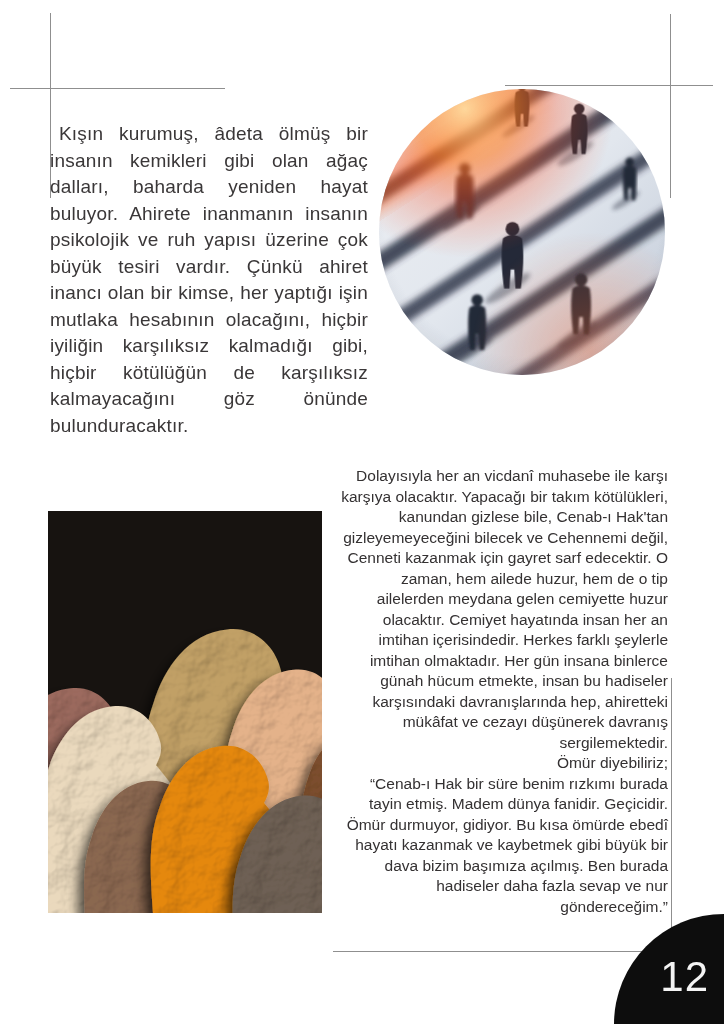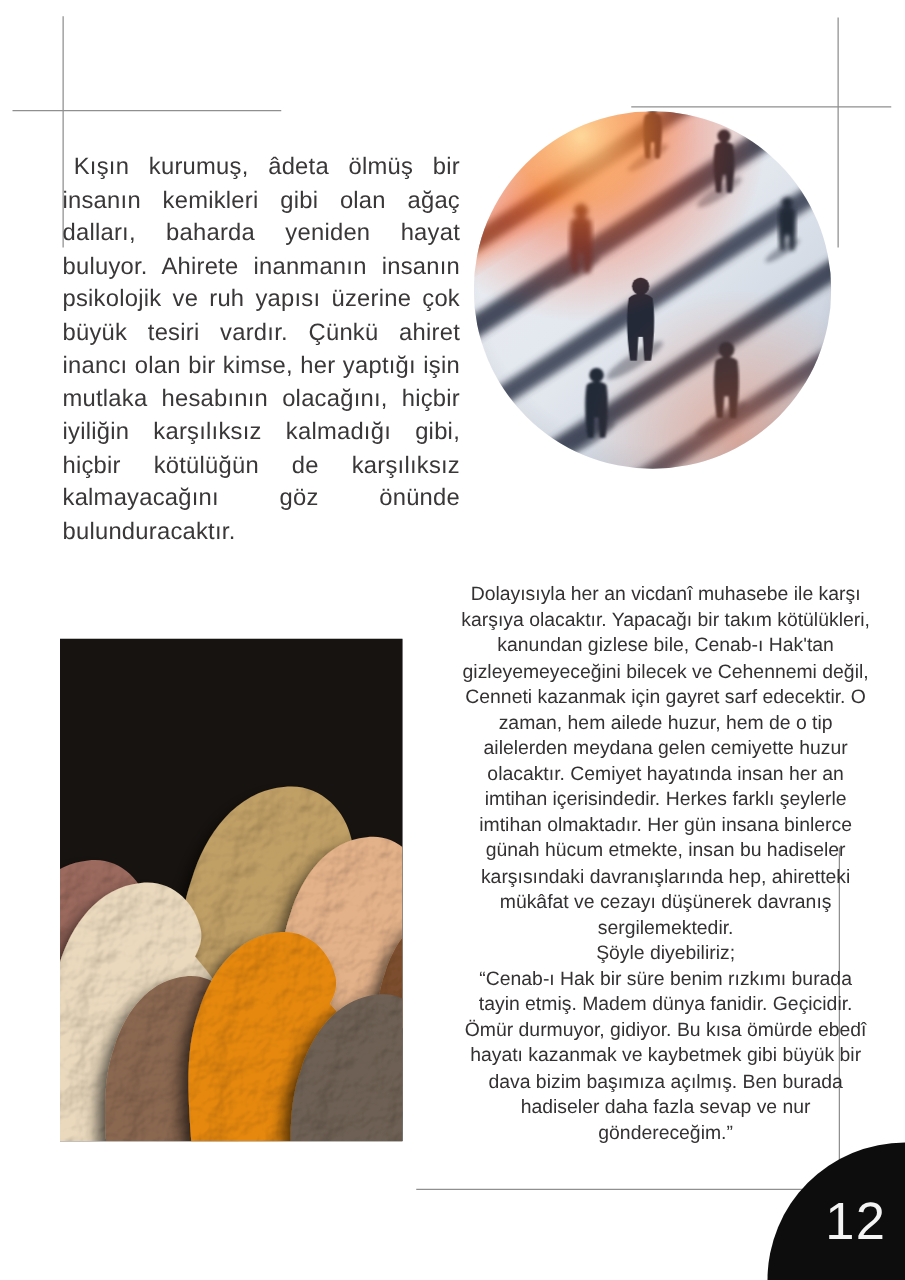--- a/index.html
+++ b/index.html
@@ -38,21 +38,21 @@
   
   .heads-photo{
     position:absolute;left:48px;top:511px;width:274px;height:402px;
     overflow:hidden;background:#171310;
   }
   .heads-photo svg{display:block;width:100%;height:100%;}
 
   
   .body-col{
     position:absolute;left:341px;top:466px;width:327px;
-    font-size:15.5px;line-height:20.5px;color:#343132;text-align:center;margin-left:28px;
+    font-size:15.5px;line-height:20.5px;color:#343132;text-align:right;
   }
   .body-col p{margin:0;}
 
   
   .page-badge{
     position:absolute;right:-110px;bottom:-110px;
     width:220px;height:220px;border-radius:50%;
     background:#0d0d0d;
   }
   .page-number{
@@ -213,20 +213,20 @@
         <use href="#hd" transform="translate(96 226) scale(1.5)" filter="url(#crumple)" fill="#e5880f"></use>
       </g>
       <g filter="url(#ds)">
         <use href="#hd" transform="translate(178 276) scale(1.45)" filter="url(#crumple)" fill="#6e6054"></use>
       </g>
     </svg>
   </div>
 
   <div class="body-col">
     <p>Dolayısıyla her an vicdanî muhasebe ile karşı karşıya olacaktır. Yapacağı bir takım kötülükleri, kanundan gizlese bile, Cenab-ı Hak'tan gizleyemeyeceğini bilecek ve Cehennemi değil, Cenneti kazanmak için gayret sarf edecektir. O zaman, hem ailede huzur, hem de o tip ailelerden meydana gelen cemiyette huzur olacaktır. Cemiyet hayatında insan her an imtihan içerisindedir. Herkes farklı şeylerle imtihan olmaktadır. Her gün insana binlerce günah hücum etmekte, insan bu hadiseler karşısındaki davranışlarında hep, ahiretteki mükâfat ve cezayı düşünerek davranış sergilemektedir.</p>
-    <p>Şöyle diyebiliriz;</p>
+    <p>Ömür diyebiliriz;</p>
     <p>“Cenab-ı Hak bir süre benim rızkımı burada tayin etmiş. Madem dünya fanidir. Geçicidir. Ömür durmuyor, gidiyor. Bu kısa ömürde ebedî hayatı kazanmak ve kaybetmek gibi büyük bir dava bizim başımıza açılmış. Ben burada hadiseler daha fazla sevap ve nur göndereceğim.”</p>
   </div>
 
   <div class="page-badge"></div>
   <div class="page-number">12</div>
 
 </div>
 
 </body></html>

